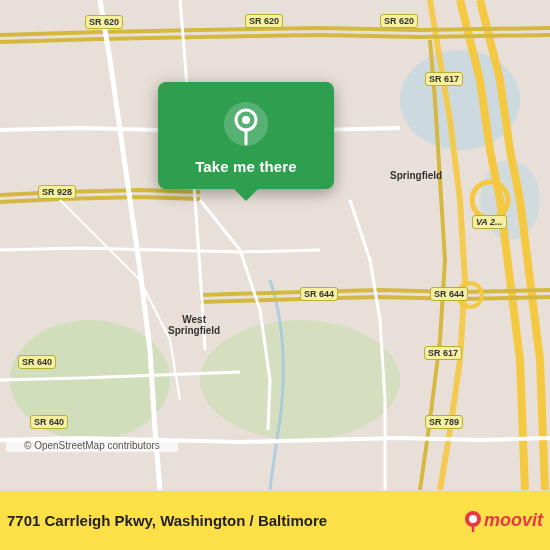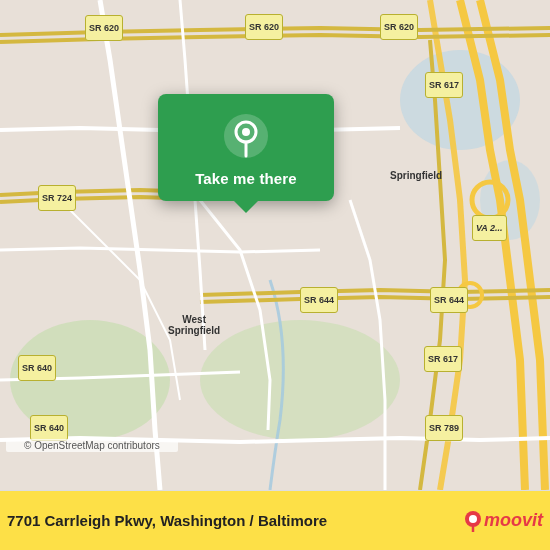--- a/index.html
+++ b/index.html
@@ -33,21 +33,21 @@
     .map-svg {
       position: absolute;
       top: 0; left: 0;
       width: 100%;
       height: 100%;
     }
 
     
     .location-card {
       position: absolute;
-      top: 94px;
+      top: 82px;
       left: 158px;
       width: 176px;
       background: #2e9e4f;
       border-radius: 8px;
       display: flex;
       flex-direction: column;
       align-items: center;
       padding: 18px 16px 14px 16px;
       box-shadow: 0 4px 16px rgba(0,0,0,0.35);
       z-index: 10;
@@ -132,21 +132,21 @@
 
     
     .road-badge {
       position: absolute;
       background: #f5f0a0;
       border: 1px solid #b8b030;
       border-radius: 3px;
       font-size: 9px;
       font-weight: bold;
       color: #333;
-      padding: 7px 3px;
+      padding: 1px 3px;
       white-space: nowrap;
     }
 
     .place-label {
       position: absolute;
       font-size: 10px;
       color: #333;
       font-weight: 600;
       text-align: center;
       pointer-events: none;
@@ -197,21 +197,21 @@
     <path d="M 60 200 L 100 240 L 140 280 L 170 340 L 180 400" stroke="#ffffff" stroke-width="2" fill="none"></path>
 
     <circle cx="490" cy="200" r="18" stroke="#f5c842" stroke-width="5" fill="none"></circle>
     <circle cx="470" cy="295" r="12" stroke="#f5c842" stroke-width="4" fill="none"></circle>
   </svg>
 
   <div class="road-badge" style="left:85px;top:15px;">SR 620</div>
   <div class="road-badge" style="left:245px;top:14px;">SR 620</div>
   <div class="road-badge" style="left:380px;top:14px;">SR 620</div>
   <div class="road-badge" style="left:425px;top:72px;">SR 617</div>
-  <div class="road-badge" style="left:38px;top:185px;">SR 724</div>
+  <div class="road-badge" style="left:38px;top:185px;">SR 928</div>
   <div class="road-badge" style="left:300px;top:287px;">SR 644</div>
   <div class="road-badge" style="left:430px;top:287px;">SR 644</div>
   <div class="road-badge" style="left:424px;top:346px;">SR 617</div>
   <div class="road-badge" style="left:18px;top:355px;">SR 640</div>
   <div class="road-badge" style="left:30px;top:415px;">SR 640</div>
   <div class="road-badge" style="left:425px;top:415px;text-align:right;">SR 789</div>
   <div class="road-badge" style="left:472px;top:215px;font-style:italic;">VA 2...</div>
 
   <div class="place-label" style="left:390px;top:170px;">Springfield</div>
   <div class="place-label" style="left:168px;top:314px;">West<br>Springfield</div>

